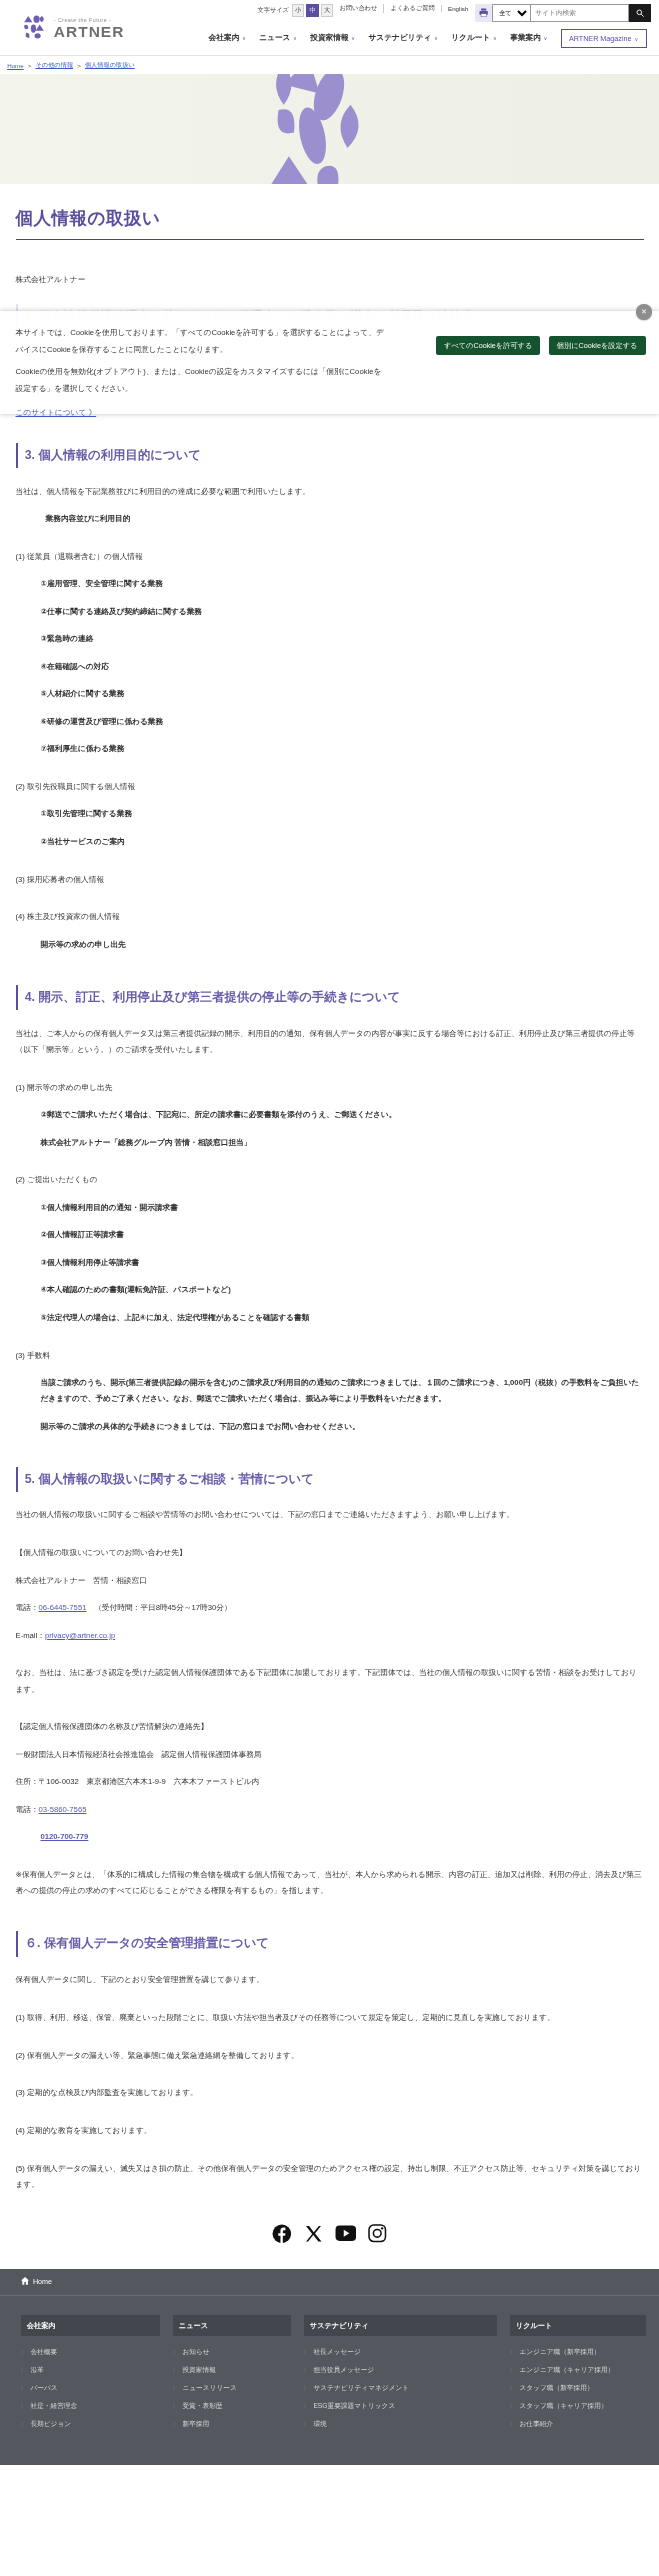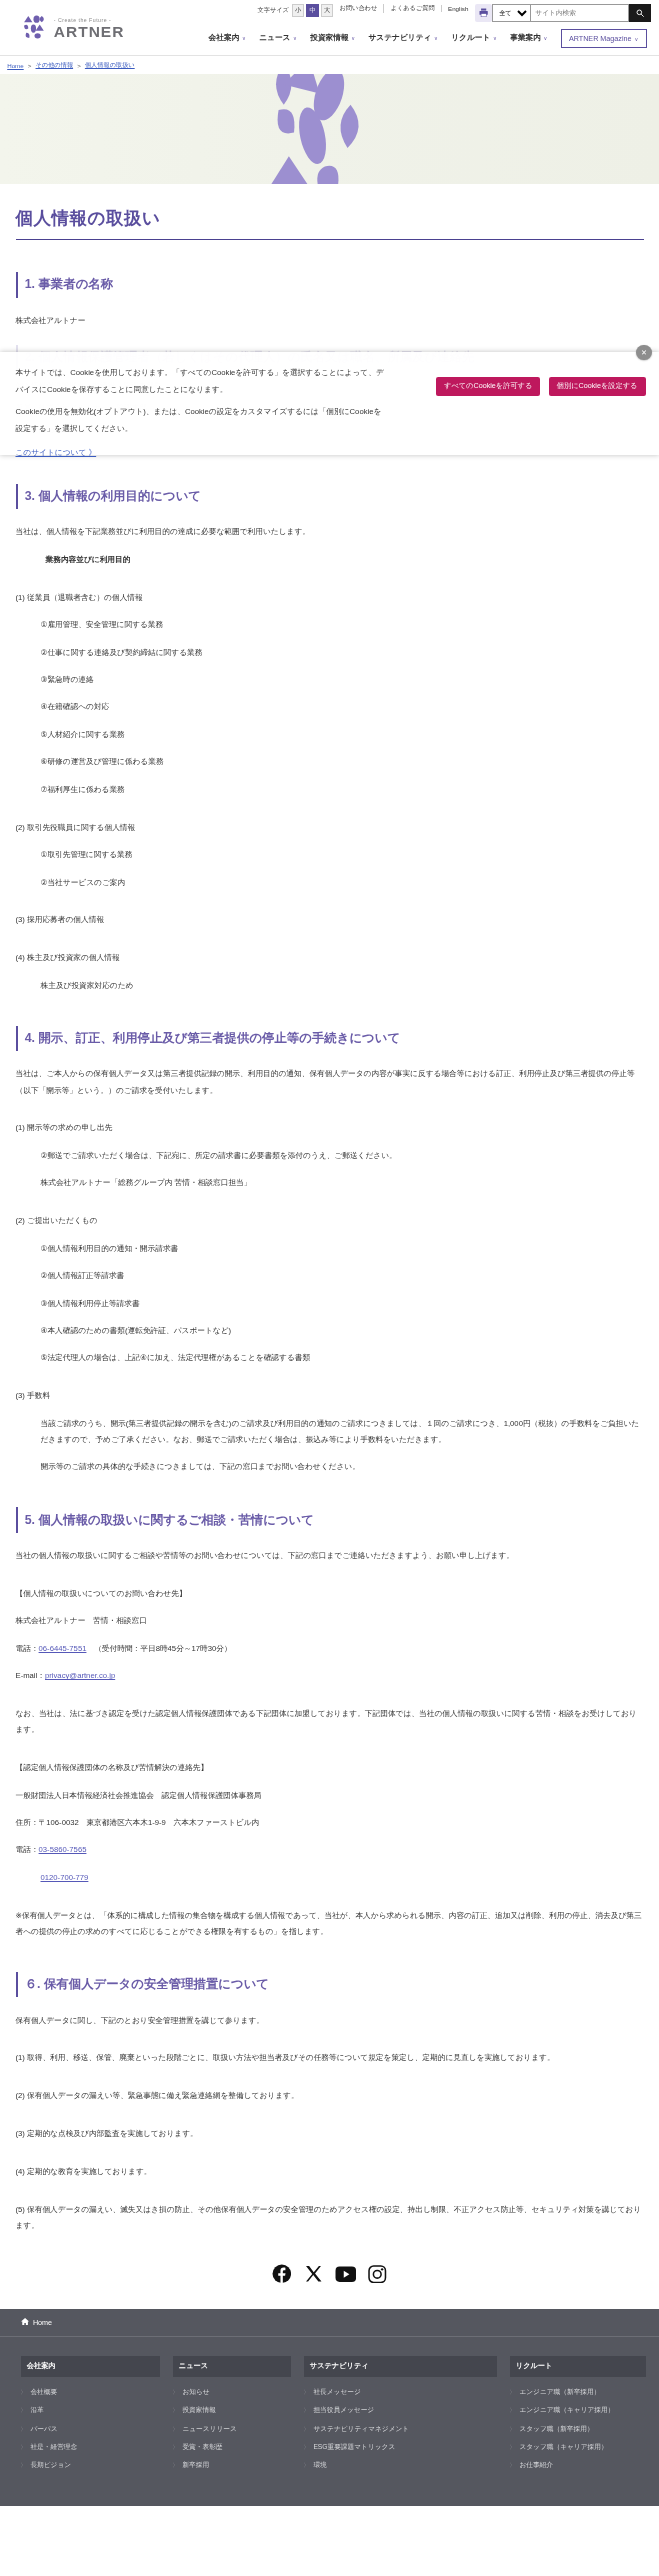--- a/index.html
+++ b/index.html
@@ -39,34 +39,34 @@
   .hero { height:110px; background:linear-gradient(90deg,#f3f5ec 0%,#f0f2e9 45%,#eef0e6 100%); display:flex; align-items:center; justify-content:center; overflow:hidden; }
 
   
   .container { padding:0 15.5px; }
   .page-title { margin-top:21.6px; font-size:17.5px; font-weight:bold; color:#5a4e9e; letter-spacing:0.5px; }
   .title-rule { border:none; border-top:1.5px solid #4a4190; margin:9.3px 0 19.6px; }
   .sec { margin-top:32px; }
   .sec-h { font-size:12.4px; font-weight:bold; color:#6a5ca8; border-left:2.6px solid #5a4e9e; padding:4.1px 0 4.1px 7.2px; margin-bottom:15.5px; }
   .blk { line-height:2.1; margin:11.3px 0; }
   .t-pb { font-weight:bold;padding-left:30px; }
-  .t-p2 { padding-left:25px; }
+  .t-p2 { padding-left:25px;font-weight:bold; }
   .t-g { margin-top:21.6px; }
   .inline-link { color:#5558b8; text-decoration:underline; }
 
   
   .cookie-zone { position:relative; margin-top:15.5px; min-height:107px; }
   .faint { opacity:0.16; padding:0 15.5px; }
   .faint .sec-h { margin-bottom:8.2px; }
   .faint .blk { margin:6.2px 0; }
   .cookie-banner { position:absolute; left:0; right:0; top:7.2px; bottom:-3.1px; background:rgba(255,255,255,0.93); box-shadow:0 0 5.2px rgba(0,0,0,0.25); padding:13.4px 15.5px 8.2px; }
   .cookie-text { width:371px; font-size:7.7px; line-height:2.2; color:#333; }
   .cookie-link { display:inline-block; margin-top:7.2px; color:#3a5bbf; text-decoration:underline; font-size:7.7px; }
   .cookie-btns { position:absolute; right:13.4px; top:25px; display:flex; gap:8.2px; }
-  .cookie-btn { background:#be185d; color:#fff; border:none; border-radius:2.1px; font-size:7.2px; padding:4.6px 8.2px; cursor:pointer; }
+  .cookie-btn { background:#14532d; color:#fff; border:none; border-radius:2.1px; font-size:7.2px; padding:4.6px 8.2px; cursor:pointer; }
   .cookie-close { position:absolute; right:7.2px; top:-7.2px; width:15.5px; height:15.5px; border-radius:50%; background:#8d8d8d; color:#fff; display:flex; align-items:center; justify-content:center; font-size:7.2px; cursor:pointer; box-shadow:0 0.5px 1.5px rgba(0,0,0,.3); }
 
   
   .social-row { display:flex; justify-content:center; align-items:center; gap:11.3px; margin:31px 0 24px; }
   .social-icon { width:20.6px; height:20.6px; display:flex; align-items:center; justify-content:center; cursor:pointer; }
 
   
   footer { background:#55575f; color:#d9dadd; }
   .f-home { display:flex; align-items:center; gap:4.1px; padding:8.2px 20.6px; border-bottom:0.5px solid #6c6e75; color:#fff; font-size:7.2px; }
   .f-cols { display:grid; grid-template-columns:152px 131px 206px 149px; padding:14.4px 20.6px 31px; align-items:start; }
@@ -175,21 +175,20 @@
       <path d="M250 180 q30 -8 26 34 l-40 0 q-4 -26 14 -34"></path>
     </g>
   </svg>
 </div>
 
 <main class="container">
   <h1 class="page-title">個人情報の取扱い</h1>
   <hr class="title-rule">
 
   <section class="sec">
-    <h2 class="sec-h">1. 事業者の名称</h2>
     <div>
 
     <p class="blk t-p">株式会社アルトナー</p>
       </div>
   </section>
 </main>
 
 <div class="cookie-zone">
   <div class="faint">
     <h2 class="sec-h">2. 個人情報保護管理者（若しくはその代理人）の氏名又は職名、所属及び連絡先</h2>
@@ -229,21 +228,21 @@
         <p class="blk t-p2">③緊急時の連絡</p>
         <p class="blk t-p2">④在籍確認への対応</p>
         <p class="blk t-p2">⑤人材紹介に関する業務</p>
         <p class="blk t-p2">⑥研修の運営及び管理に係わる業務</p>
         <p class="blk t-p2">⑦福利厚生に係わる業務</p>
         <p class="blk t-g">(2) 取引先役職員に関する個人情報</p>
         <p class="blk t-p2">①取引先管理に関する業務</p>
         <p class="blk t-p2">②当社サービスのご案内</p>
         <p class="blk t-g">(3) 採用応募者の個人情報</p>
         <p class="blk t-g">(4) 株主及び投資家の個人情報</p>
-        <p class="blk t-p2">株主及び投資家対応のため</p>
+        <p class="blk t-p2">開示等の求めの申し出先</p>
       </div>
   </section>
 
   <section class="sec">
     <h2 class="sec-h">4. 開示、訂正、利用停止及び第三者提供の停止等の手続きについて</h2>
     <div>
 
     <p class="blk t-p">当社は、ご本人からの保有個人データ又は第三者提供記録の開示、利用目的の通知、保有個人データの内容が事実に反する場合等における訂正、利用停止及び第三者提供の停止等（以下「開示等」という。）のご請求を受付いたします。</p>
         <p class="blk t-g">(1) 開示等の求めの申し出先</p>
         <p class="blk t-p2">②郵送でご請求いただく場合は、下記宛に、所定の請求書に必要書類を添付のうえ、ご郵送ください。</p>

